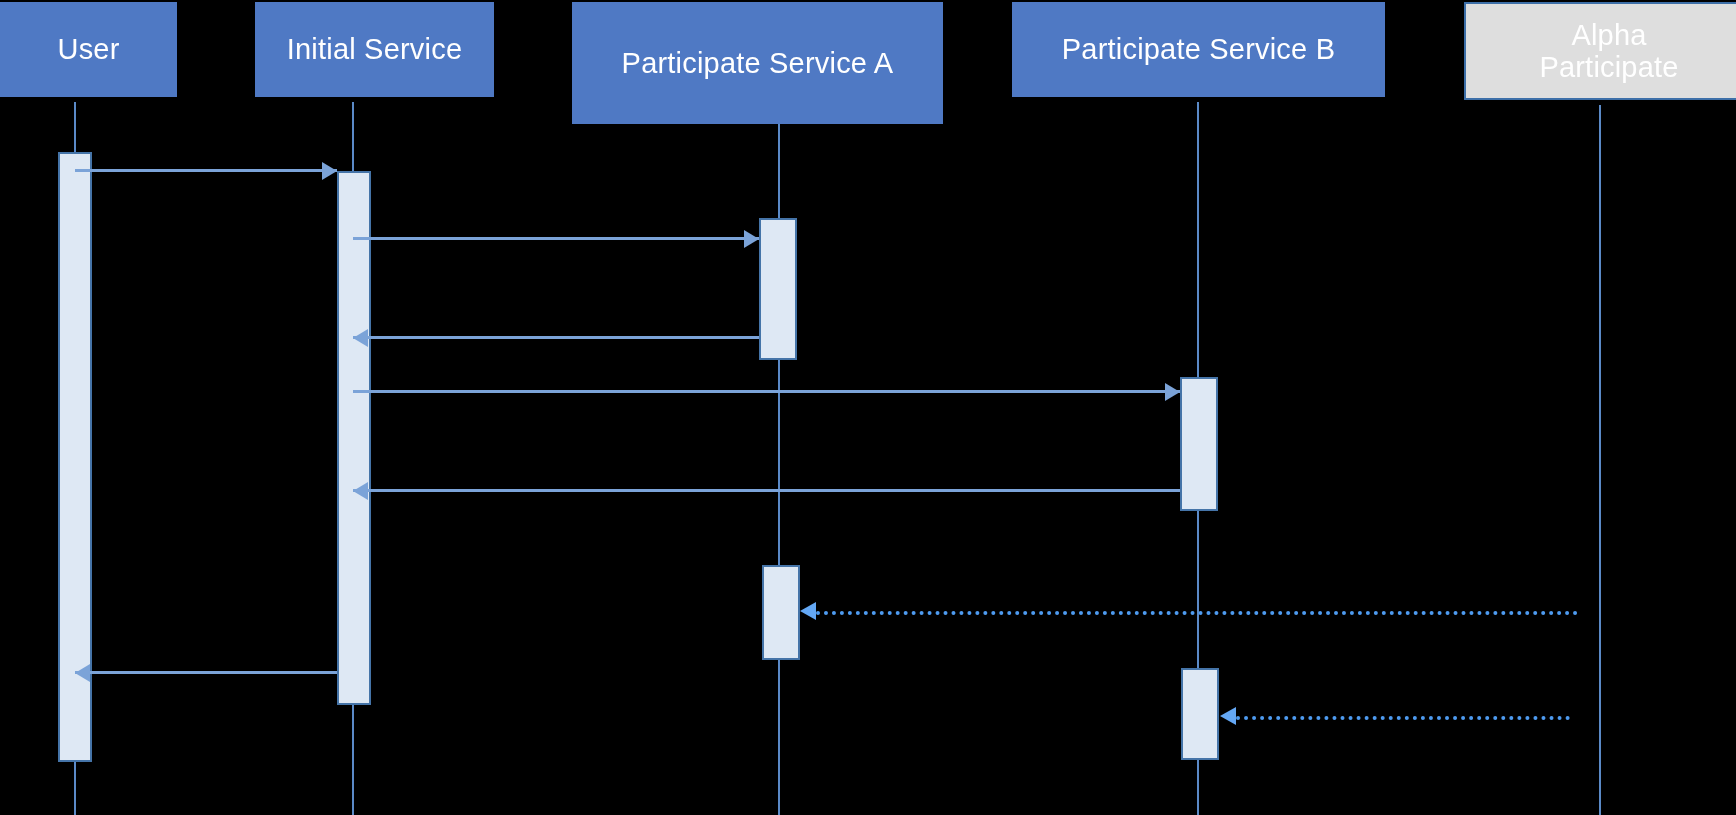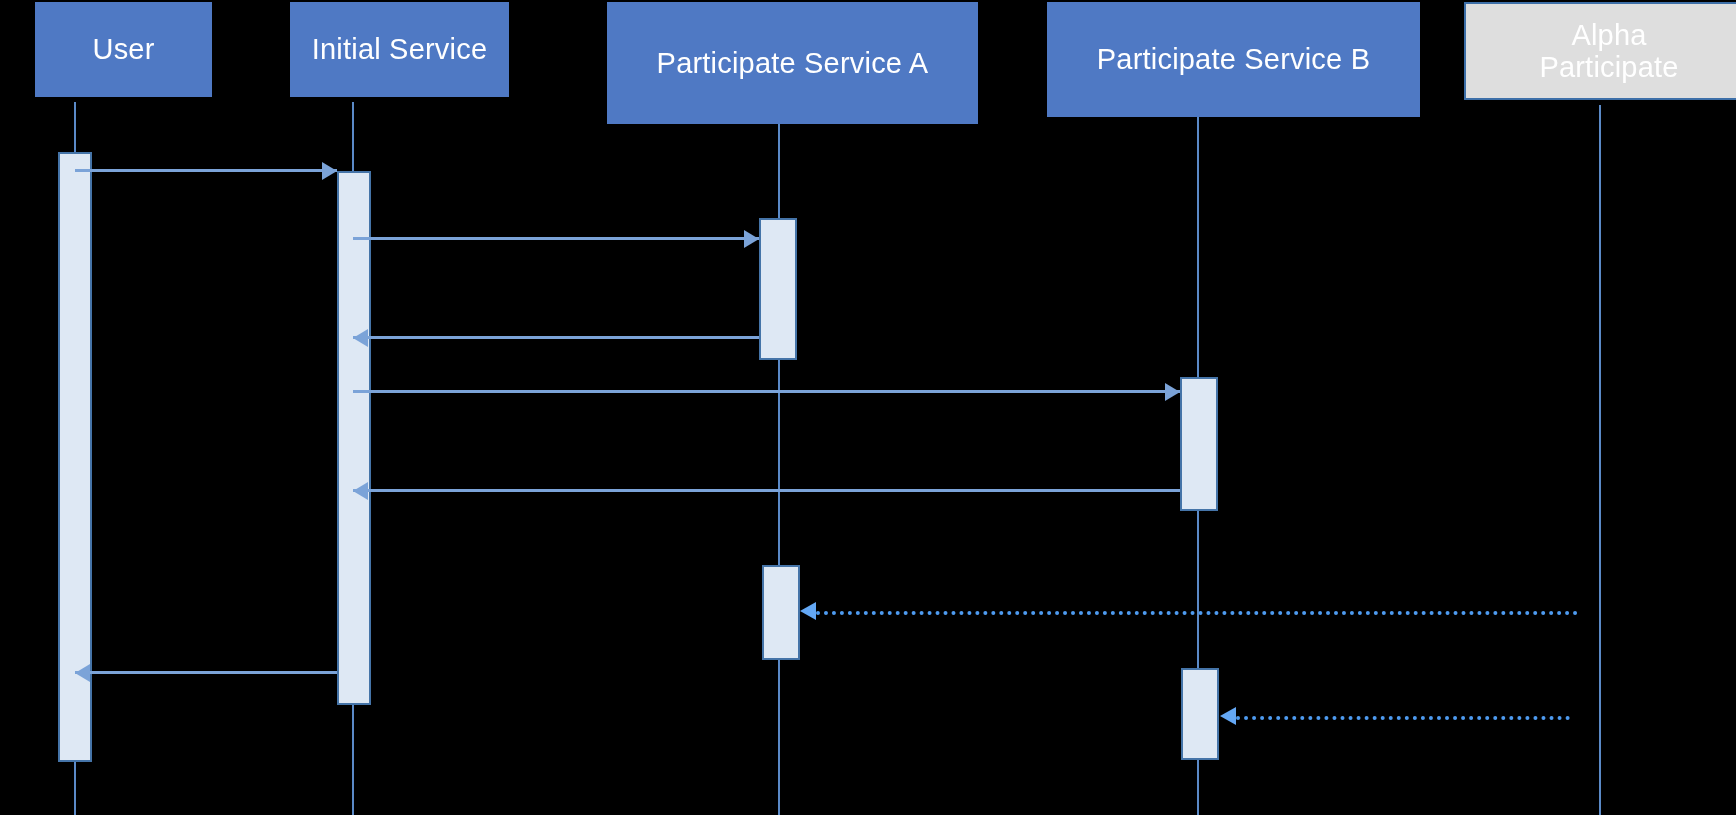--- a/index.html
+++ b/index.html
@@ -3,21 +3,21 @@
 <meta charset="utf-8">
 <title>Sequence Diagram</title>
 <style>
   html,body{margin:0;padding:0;background:#000;}
   body{font-family:"Liberation Sans","DejaVu Sans",sans-serif;}
   #canvas{position:relative;width:1736px;height:815px;background:#000000;overflow:hidden;}
 
   .actor-box{position:absolute;display:flex;align-items:center;justify-content:center;
     text-align:center;color:#ffffff;font-size:29px;line-height:1.12;
     letter-spacing:.2px;box-sizing:border-box;}
-  .actor-box.primary{background:#4f79c4;margin-left:35px;}
+  .actor-box.primary{background:#4f79c4;}
   .actor-box.coordinator{background:#dedede;border:2px solid #3d6fa8;}
 
   .lifeline{position:absolute;width:2px;background:#5b8ac7;}
 
   .activation{position:absolute;background:#dee8f4;border:2px solid #4574a8;box-sizing:border-box;}
 
   .msg{position:absolute;height:3px;background:#7ba3d8;}
   .msg.dotted{background:none;border-top:4px dotted #4e9bf0;height:0;}
 
   .arrowhead{position:absolute;width:0;height:0;border-top:9px solid transparent;
@@ -65,29 +65,29 @@
   <div class="msg" style="left:75px; top:671px; width:262px;"></div>
   <div class="arrowhead left" style="left:75px; top:664px;"></div>
 
   <div class="msg dotted" style="left:1236px; top:716px; width:334px;"></div>
   <div class="arrowhead left bright" style="left:1220px; top:707px;"></div>
 
   <div class="actor-box primary" style="left:0px; top:2px; width:177px; height:95px;">
     <span>User</span>
   </div>
 
-  <div class="actor-box primary" style="left:255px; top:2px; width:219px; height:95px;">
+  <div class="actor-box primary" style="left:255px; top:2px; width:239px; height:95px;">
     <span>Initial Service</span>
   </div>
 
   <div class="actor-box primary" style="left:572px; top:2px; width:371px; height:122px;">
     <span>Participate Service A</span>
   </div>
 
-  <div class="actor-box primary" style="left:1012px; top:2px; width:373px; height:115px;align-items:center;">
+  <div class="actor-box primary" style="left:1012px; top:2px; width:373px; height:95px;align-items:center;">
     <span>Participate Service B</span>
   </div>
 
   <div class="actor-box coordinator" style="left:1464px; top:2px; width:290px; height:98px;">
     <span style="display:block;max-width:200px;">Alpha Participate</span>
   </div>
 
 </div>
 
 </body></html>

